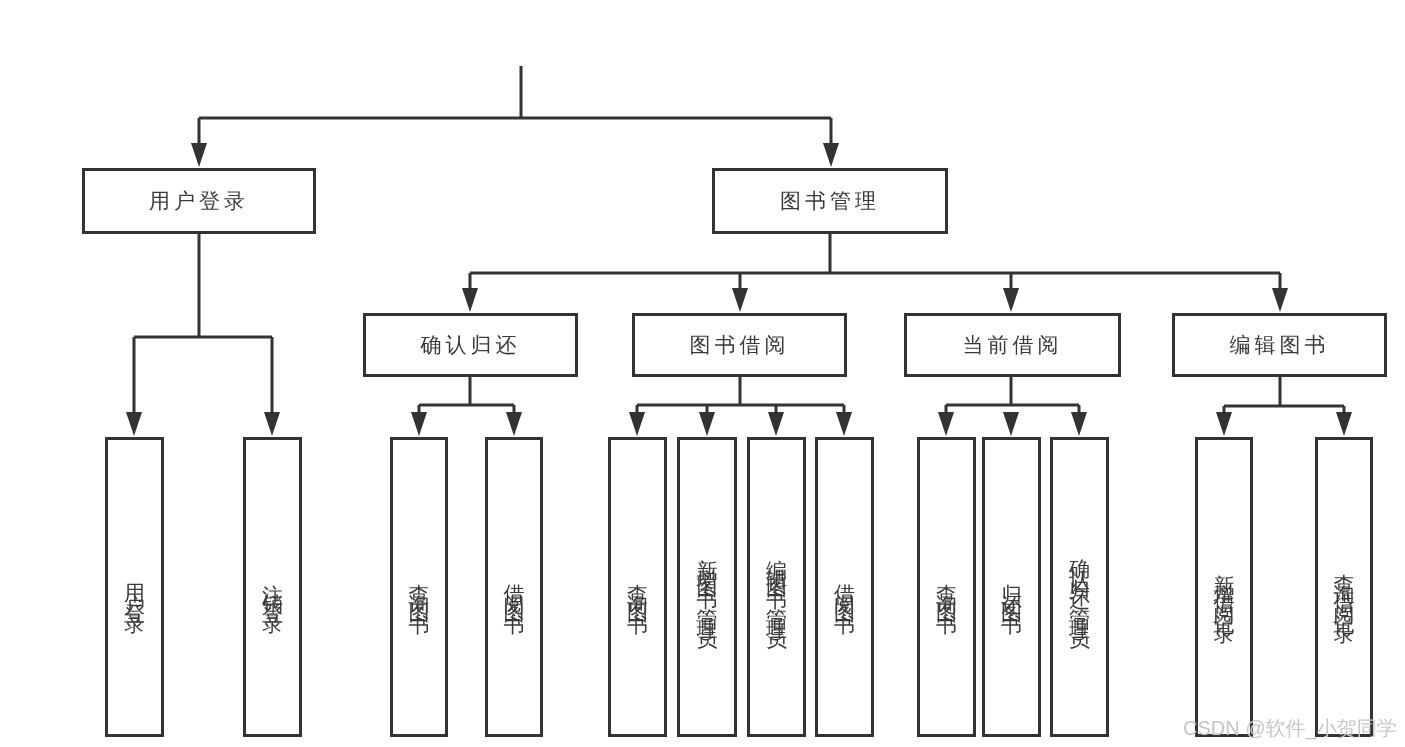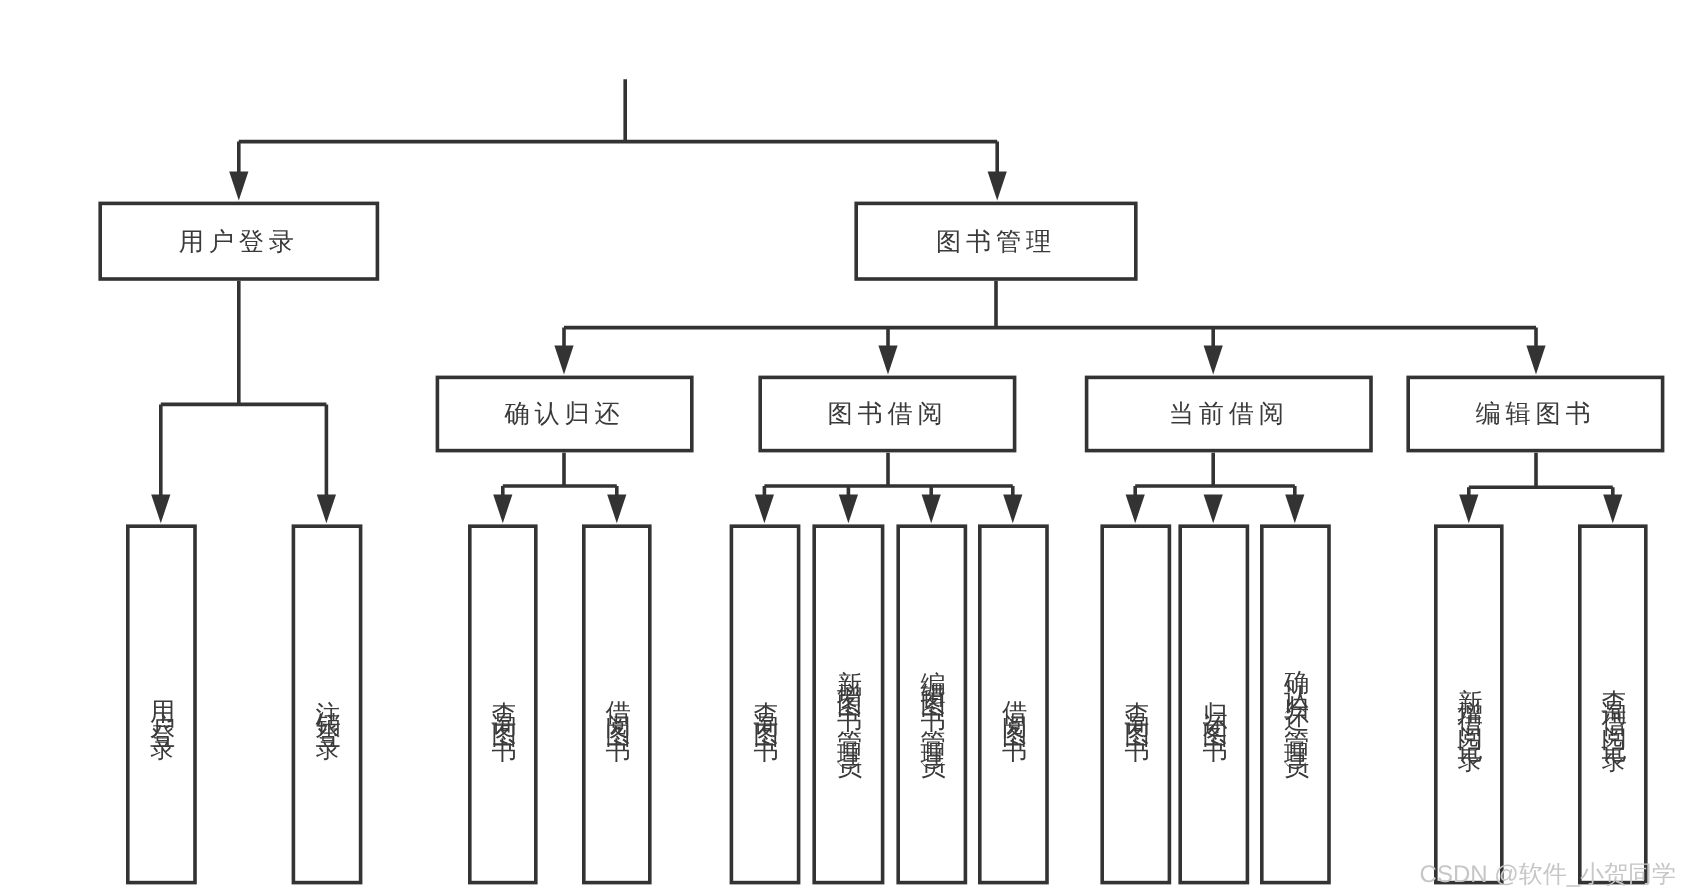--- a/index.html
+++ b/index.html
@@ -103,21 +103,21 @@
   <div class="box hbox" style="left:712px;top:168px;width:236px;height:66px">
     <span>图书管理</span>
   </div>
 
   <div class="box hbox" style="left:363px;top:313px;width:215px;height:64px">
     <span>确认归还</span>
   </div>
   <div class="box hbox" style="left:632px;top:313px;width:215px;height:64px">
     <span>图书借阅</span>
   </div>
-  <div class="box hbox" style="left:904px;top:313px;width:240px;height:64px">
+  <div class="box hbox" style="left:904px;top:313px;width:217px;height:64px">
     <span>当前借阅</span>
   </div>
   <div class="box hbox" style="left:1172px;top:313px;width:215px;height:64px">
     <span>编辑图书</span>
   </div>
 
   <div class="box vbox" style="left:105px;top:437px;width:59px;height:300px">
     <span>用户登录</span>
   </div>
   <div class="box vbox" style="left:243px;top:437px;width:59px;height:300px">

